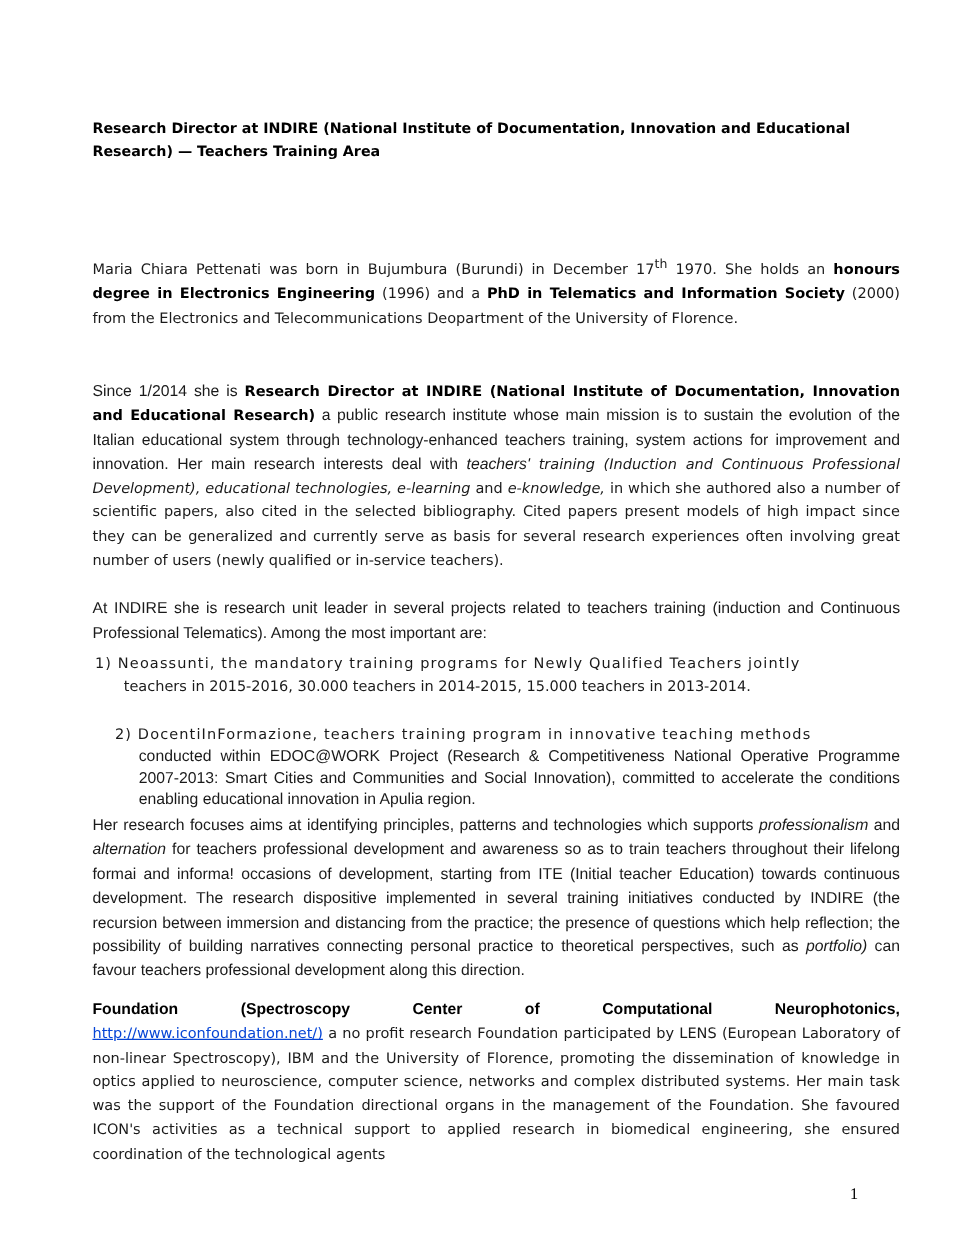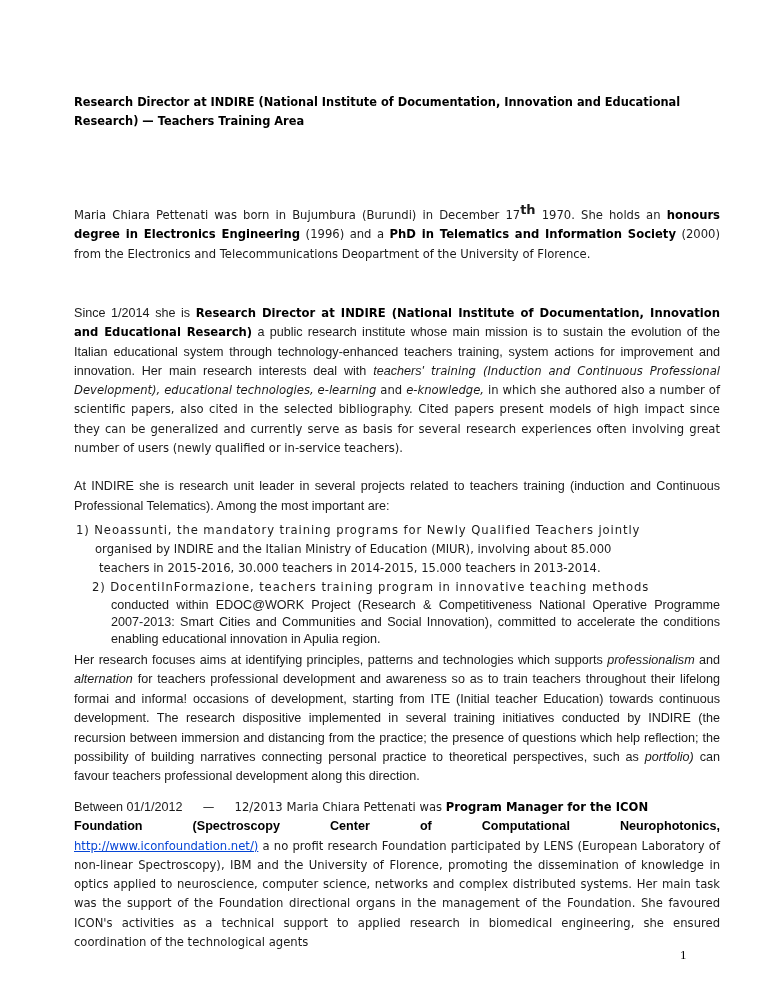--- a/index.html
+++ b/index.html
@@ -6,21 +6,21 @@
   body { width: 768px; height: 994px; position: relative; overflow: hidden;
          font-family: "DejaVu Sans", sans-serif; color: #1a1a1a; }
   .hdr { position: absolute; left: 74px; top: 93px; width: 620px;
          font-size: 11.4px; font-weight: bold; line-height: 18.5px; color: #000; }
   .hdr div { white-space: nowrap; }
   .p { position: absolute; left: 74px; width: 646px; font-size: 11.6px; line-height: 19.3px;
        text-align: justify; }
   .p b { font-weight: bold; color: #000; }
   .p i { font-style: italic; }
   .narrow { font-family: Liberation Sans, sans-serif; font-size: 12.6px; }
-  .sup { font-size: 13px; vertical-align: super; line-height: 0; font-weight: bold; }
+  .sup { font-size: 10px; vertical-align: super; line-height: 0; }
   .li { position: absolute; font-size: 11.6px; line-height: 19px; }
   .li .w { letter-spacing: 0.9px; white-space: nowrap; }
   a.link { color: #0645d6; text-decoration: underline; }
   .pagenum { position: absolute; left: 680px; top: 947px; font-family: "Liberation Serif", serif;
              font-size: 13px; color: #000; }
 </style>
 </head>
 <body>
 
 <div class="hdr">
@@ -29,32 +29,30 @@
 </div>
 
 <div class="p" style="top:206px;"><span>Maria Chiara Pettenati was born in Bujumbura (Burundi) in December 17</span><span class="sup">th</span><span> 1970. She holds an </span><b>honours degree in Electronics Engineering</b><span> (1996) and a </span><b>PhD in Telematics and Information Society</b><span> (2000) from the Electronics and Telecommunications Deopartment of the University of Florence.</span></div>
 
 <div class="p" style="top:304px;"><span class="narrow">Since 1/2014 she is </span><b>Research Director at INDIRE (National Institute of Documentation, Innovation and Educational Research)</b><span class="narrow"> a public research institute whose main mission is to sustain</span> <span class="narrow">the evolution of the Italian educational system through technology-enhanced teachers training, system actions for improvement and innovation. Her main research interests deal with </span><i class="narrow">teachers'</i> <i>training (Induction and Continuous Professional Development), educational technologies, e-learning</i><span> and </span><i>e-knowledge,</i><span> in which she authored also a number of scientific papers, also cited in the selected bibliography. Cited papers present models of high impact since they can be generalized and currently serve as basis for several research experiences often involving great number of users (newly qualified or in-service teachers).</span></div>
 
 <div class="p narrow" style="top:476px; font-size:12.6px; line-height:20px;">At INDIRE she is research unit leader in several projects related to teachers training (induction and Continuous Professional Telematics). Among the most important are:</div>
 
 <div class="li" style="left:76px; top:521px; width:628px;">
   <div class="w"><span>1)</span> <span>Neoassunti, the mandatory training programs for Newly Qualified Teachers jointly</span></div>
-  <div style="padding-left:19px;">organised by INDIRE and the Italian Ministry of Education (MIUR), involving about 85.000</div>
   <div style="padding-left:23px;">teachers in 2015-2016, 30.000 teachers in 2014-2015, 15.000 teachers in 2013-2014.</div>
 </div>
 <div class="li" style="left:92px; top:578px; width:628px;">
   <div class="w"><span>2)</span> <span>DocentiInFormazione, teachers training program in innovative teaching methods</span></div>
   <div class="narrow" style="padding-left:19px; text-align:justify; font-size:12.6px; line-height:17px;">conducted within EDOC@WORK Project (Research &amp; Competitiveness National Operative Programme 2007-2013: Smart Cities and Communities and Social Innovation), committed to accelerate the conditions enabling educational innovation in Apulia region.</div>
 </div>
 
 <div class="p narrow" style="top:651px; font-size:12.6px; line-height:19.4px;"><span>Her research focuses aims at identifying principles, patterns and technologies which supports </span><i>professionalism</i><span> and </span><i>alternation</i><span> for teachers professional development and awareness so as to train teachers throughout their lifelong formai and informa! occasions of development, starting from ITE (Initial teacher Education) towards continuous development. The research dispositive implemented in several training initiatives conducted by INDIRE (the recursion between immersion and distancing from the practice; the presence of questions which help reflection; the possibility of building narratives connecting personal practice to theoretical perspectives, such as </span><i>portfolio)</i><span> can favour teachers professional development along this direction.</span></div>
 
 <div class="p" style="top:798px;">
-  <div style="white-space:nowrap;"><span class="narrow">Between 01/1/2012</span><span style="display:inline-block; width:52px; text-align:center;">—</span><span>12/2013 Maria Chiara Pettenati was </span><b>Program Manager for the ICON</b></div>
   <div style="display:flex; justify-content:space-between; font-weight:bold; color:#000;" class="narrow">
     <span>Foundation</span>
       <span>(Spectroscopy</span>
       <span>Center</span>
       <span>of</span>
       <span>Computational</span>
       <span>Neurophotonics,</span>
   </div>
   <div><a class="link">http://www.iconfoundation.net/)</a><span> a no profit research Foundation participated by LENS (European Laboratory of non-linear Spectroscopy), IBM and the University of Florence, promoting the dissemination of knowledge in optics applied to neuroscience, computer science, networks and complex distributed systems. Her main task was the support of the Foundation directional organs in the management of the Foundation. She favoured ICON's activities as a technical support to applied research in biomedical engineering, she ensured coordination of the technological agents</span></div>
 </div>

